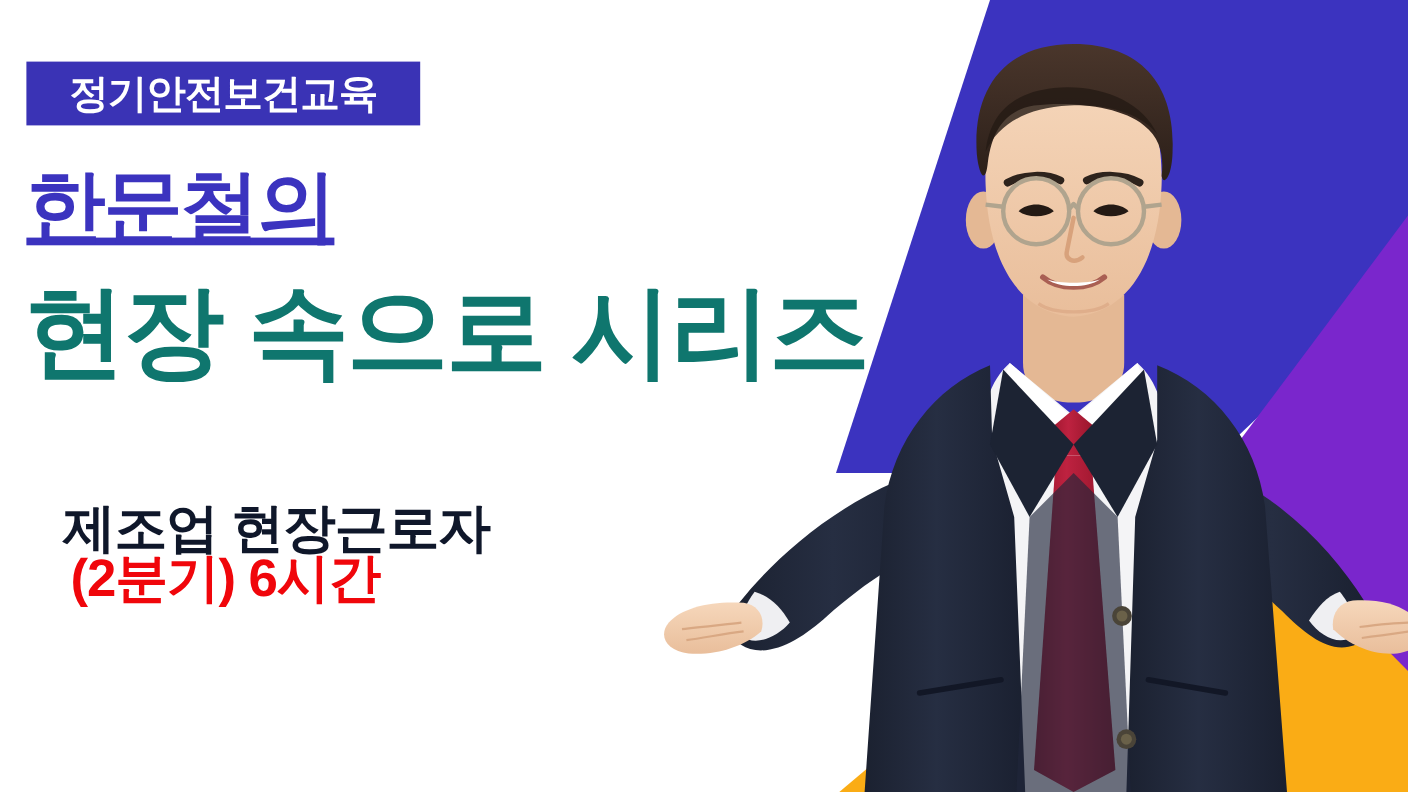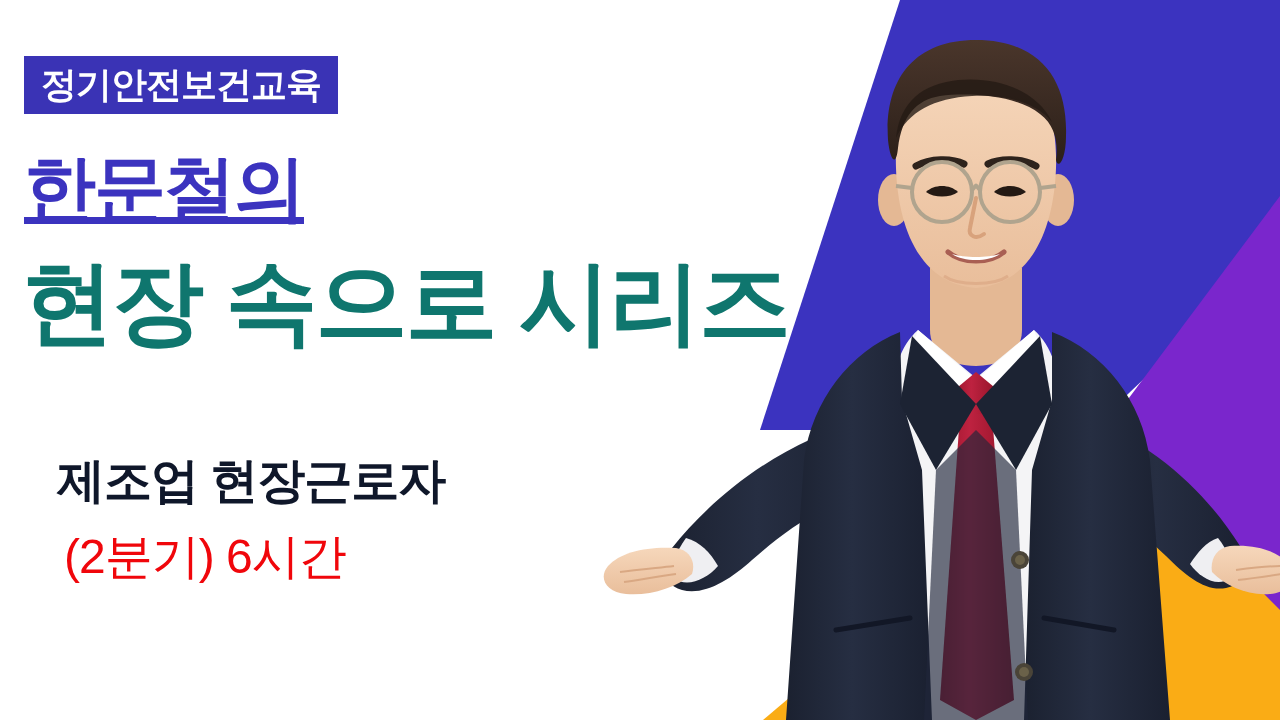--- a/index.html
+++ b/index.html
@@ -31,21 +31,21 @@
     top: 0;
     width: 680px;
     height: 720px;
   }
 
   
   .badge {
     position: absolute;
     left: 24px;
     top: 56px;
-    width: 314px;
+    width: 358px;
     height: 58px;
     background: #3A33B5;
     display: flex;
     align-items: center;
     justify-content: center;
     box-sizing: border-box;
   }
   .badge-text {
     color: #ffffff;
     font-size: 36px;
@@ -86,24 +86,24 @@
     color: #0f172a;
     font-size: 48px;
     font-weight: 800;
     letter-spacing: -1px;
     line-height: 1;
     white-space: nowrap;
   }
   .sub-2 {
     position: absolute;
     left: 64px;
-    top: 533px;
+    top: 503px;
     color: #F0060B;
     font-size: 48px;
-    font-weight: 400;
+    font-weight: 700;
     letter-spacing: -1px;
     line-height: 1;
     white-space: nowrap;
   }
 </style>
 </head>
 <body>
 
 <div id="stage">
 

